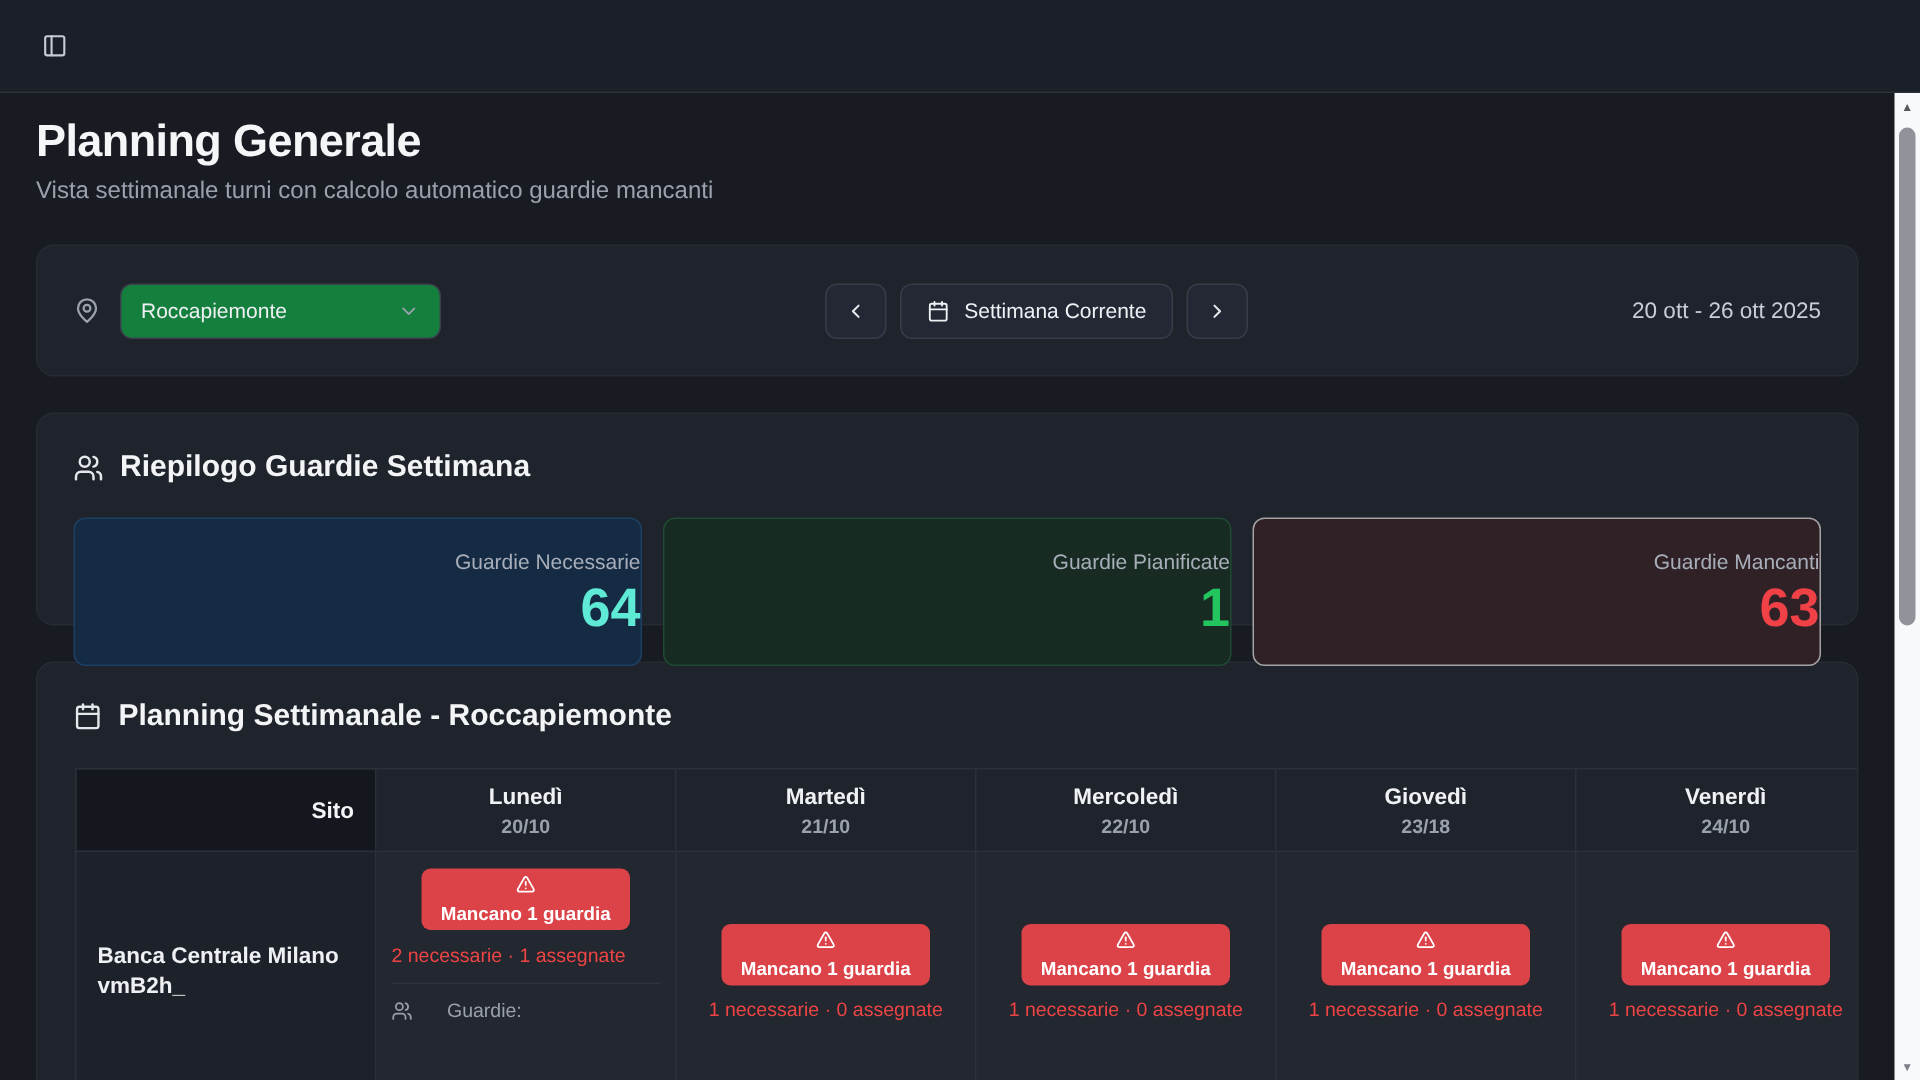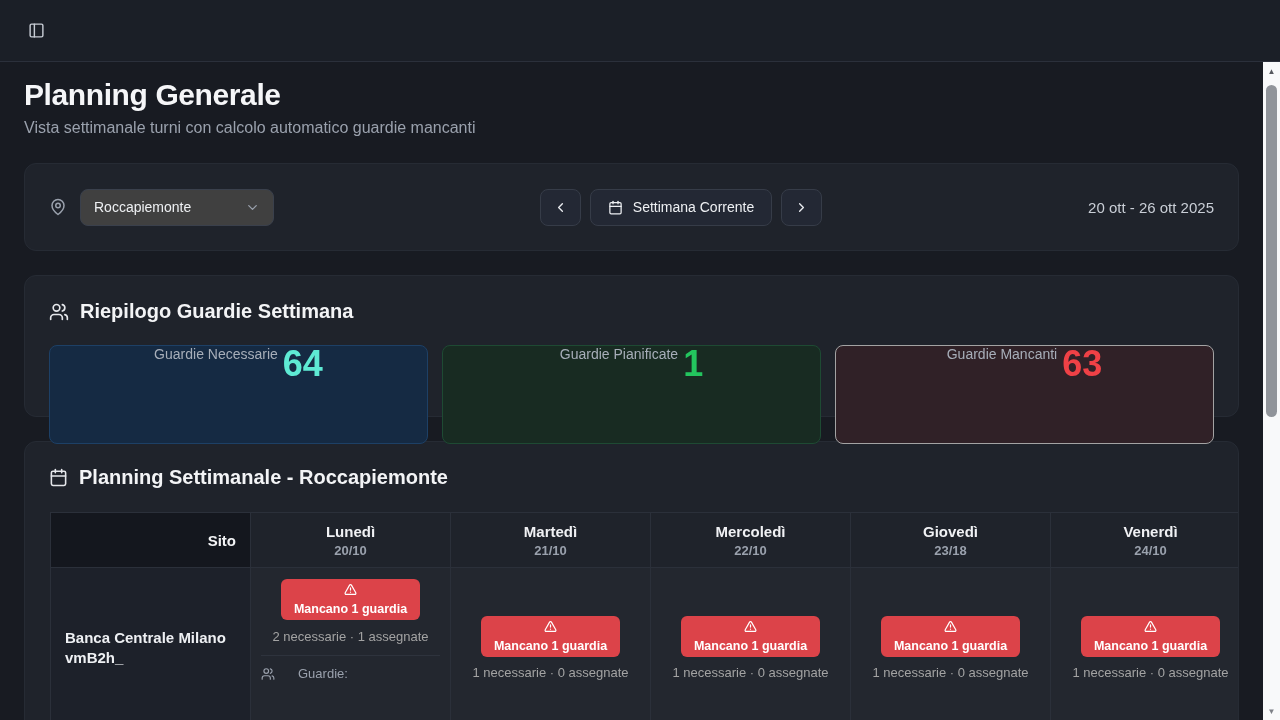--- a/index.html
+++ b/index.html
@@ -41,21 +41,21 @@
 
   
   .toolbar {
     margin-top: 26px; height: 88px;
     display: flex; align-items: center; justify-content: space-between;
     padding: 0 24px;
   }
   .toolbar-left { display: flex; align-items: center; gap: 13px; }
   .icon-muted { color: #9aa1ad; display: inline-flex; }
   .select {
-    width: 194px; height: 37px; background: #404040;
+    width: 214px; height: 37px; background: #15803d;
     border: 1px solid #3a404c; border-radius: 8px;
     display: flex; align-items: center; justify-content: space-between;
     padding: 0 13px; cursor: pointer;
   }
   .select-value { font-size: 14px; color: #eef0f3; }
   .toolbar-center { display: flex; align-items: center; gap: 9px; }
   .nav-btn {
     width: 41px; height: 37px; background: #232834;
     border: 1px solid #363c48; border-radius: 8px;
     display: flex; align-items: center; justify-content: center;
@@ -69,21 +69,21 @@
   }
   .date-range { font-size: 15px; color: #c9ced6; }
 
   
   .summary { margin-top: 24px; height: 142px; padding: 24px 24px 0 24px; }
   .card-header { display: flex; align-items: center; gap: 11px; }
   .card-title { font-size: 20px; font-weight: 700; color: #f3f4f6; }
   .stats { margin-top: 22px; display: grid; grid-template-columns: 1fr 1fr 1fr; gap: 14px; }
   .stat-box {
     height: 99px; border-radius: 8px;
-    display: flex; align-items: flex-start; justify-content: center; gap: 5px;
+    display: flex; flex-direction: column; align-items: flex-end; justify-content: center; gap: 5px;
   }
   .stat-label { font-size: 14px; color: #a7aeb9; }
   .stat-value { font-size: 36px; font-weight: 700; line-height: 1; }
   .stat-blue  { background: #152a43; border: 1px solid #1d4066; }
   .stat-blue  .stat-value { color: #5eead4; }
   .stat-green { background: #182b22; border: 1px solid #1e4a33; }
   .stat-green .stat-value { color: #23c55e; }
   .stat-red   { background: #302127; border: 1px solid #a3a3a3; }
   .stat-red   .stat-value { color: #ef4146; }
 
@@ -119,21 +119,21 @@
     display: flex; flex-direction: column; align-items: stretch;
     padding: 11px 10px 0 10px; height: 160px;
   }
   .badge {
     align-self: center;
     display: inline-flex; align-items: center; gap: 6px;
     background: #dc4349; color: #ffffff;
     font-size: 12.5px; font-weight: 700;
     padding: 4px 13px; border-radius: 6px; white-space: nowrap; flex-direction: column;
   }
-  .cell-detail { font-size: 13px; color: #a3a3a3; text-align: center; white-space: nowrap; }
+  .cell-detail { font-size: 13px; color: #ef4444; white-space: nowrap; }
   .cell-stack-top .cell-detail { margin-top: 9px; }
   .cell-divider { border: none; border-top: 1px solid #2e333d; margin: 11px 0 0 0; }
   .guards-row {
     display: flex; align-items: center; gap: 23px;
     margin-top: 10px; font-size: 13px; color: #9aa1ad;
   }
 
   
   .scrollbar {
     position: absolute; top: 62px; right: 0; width: 17px; height: 658px;

